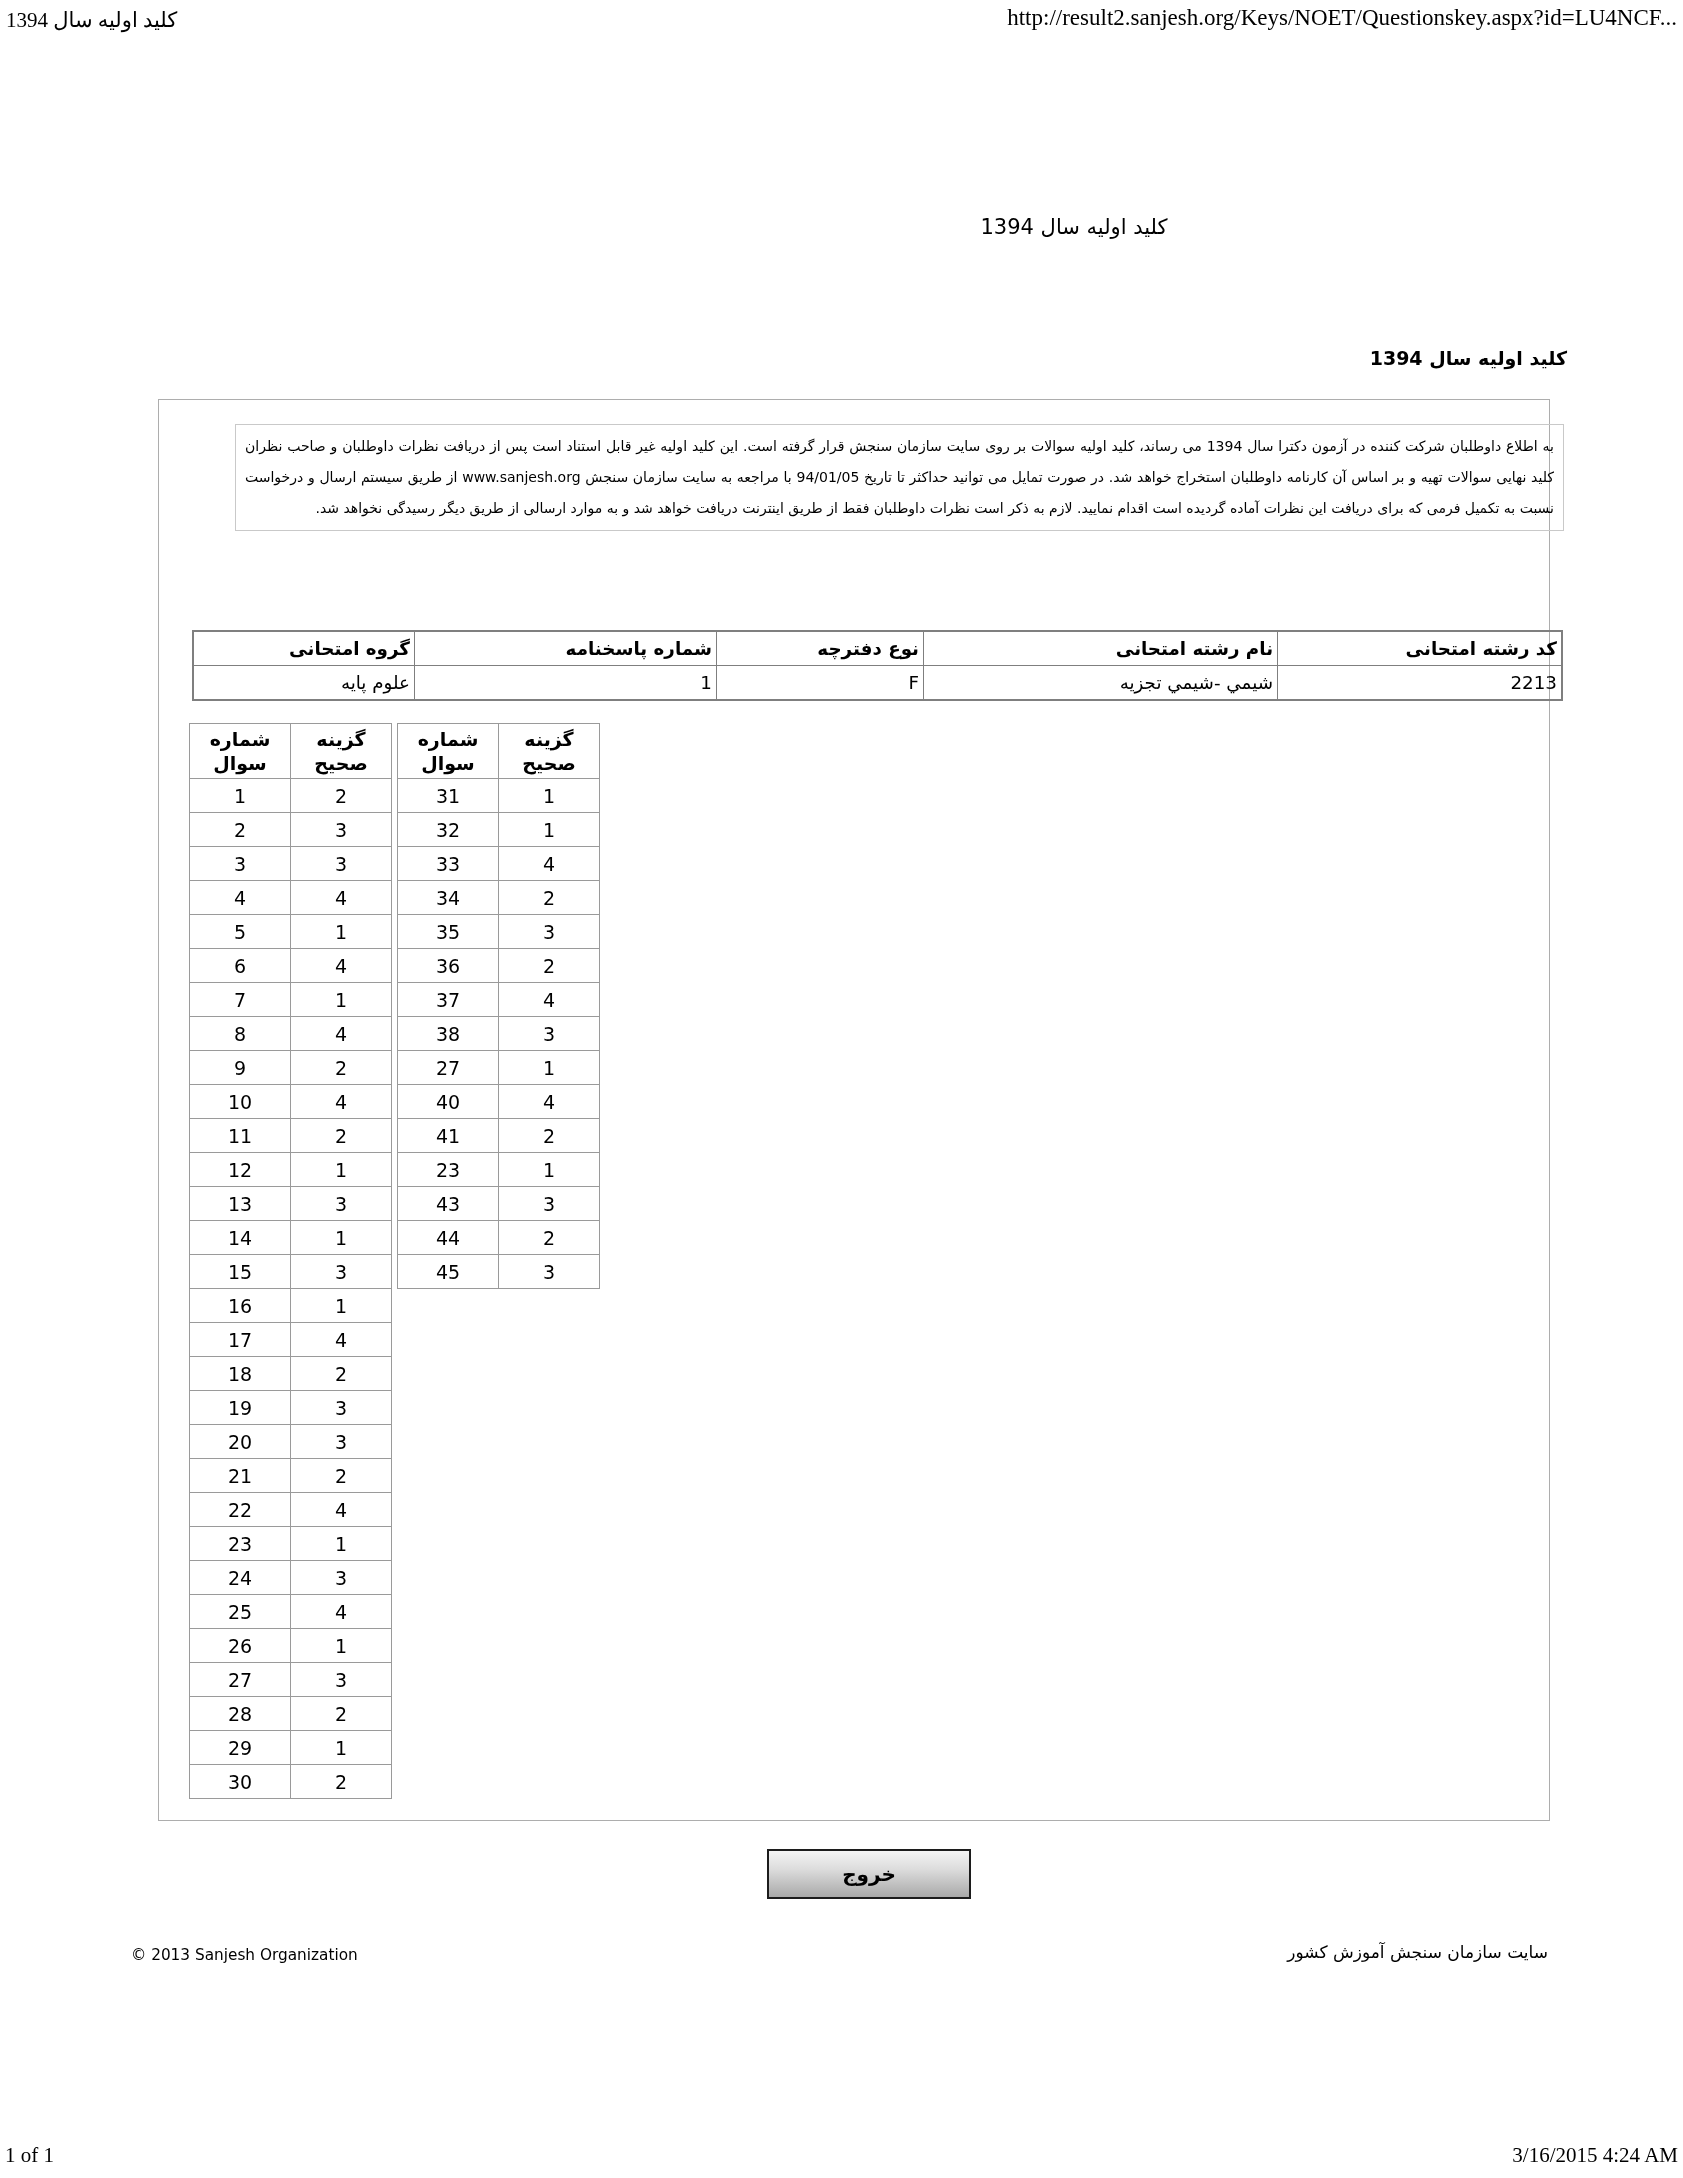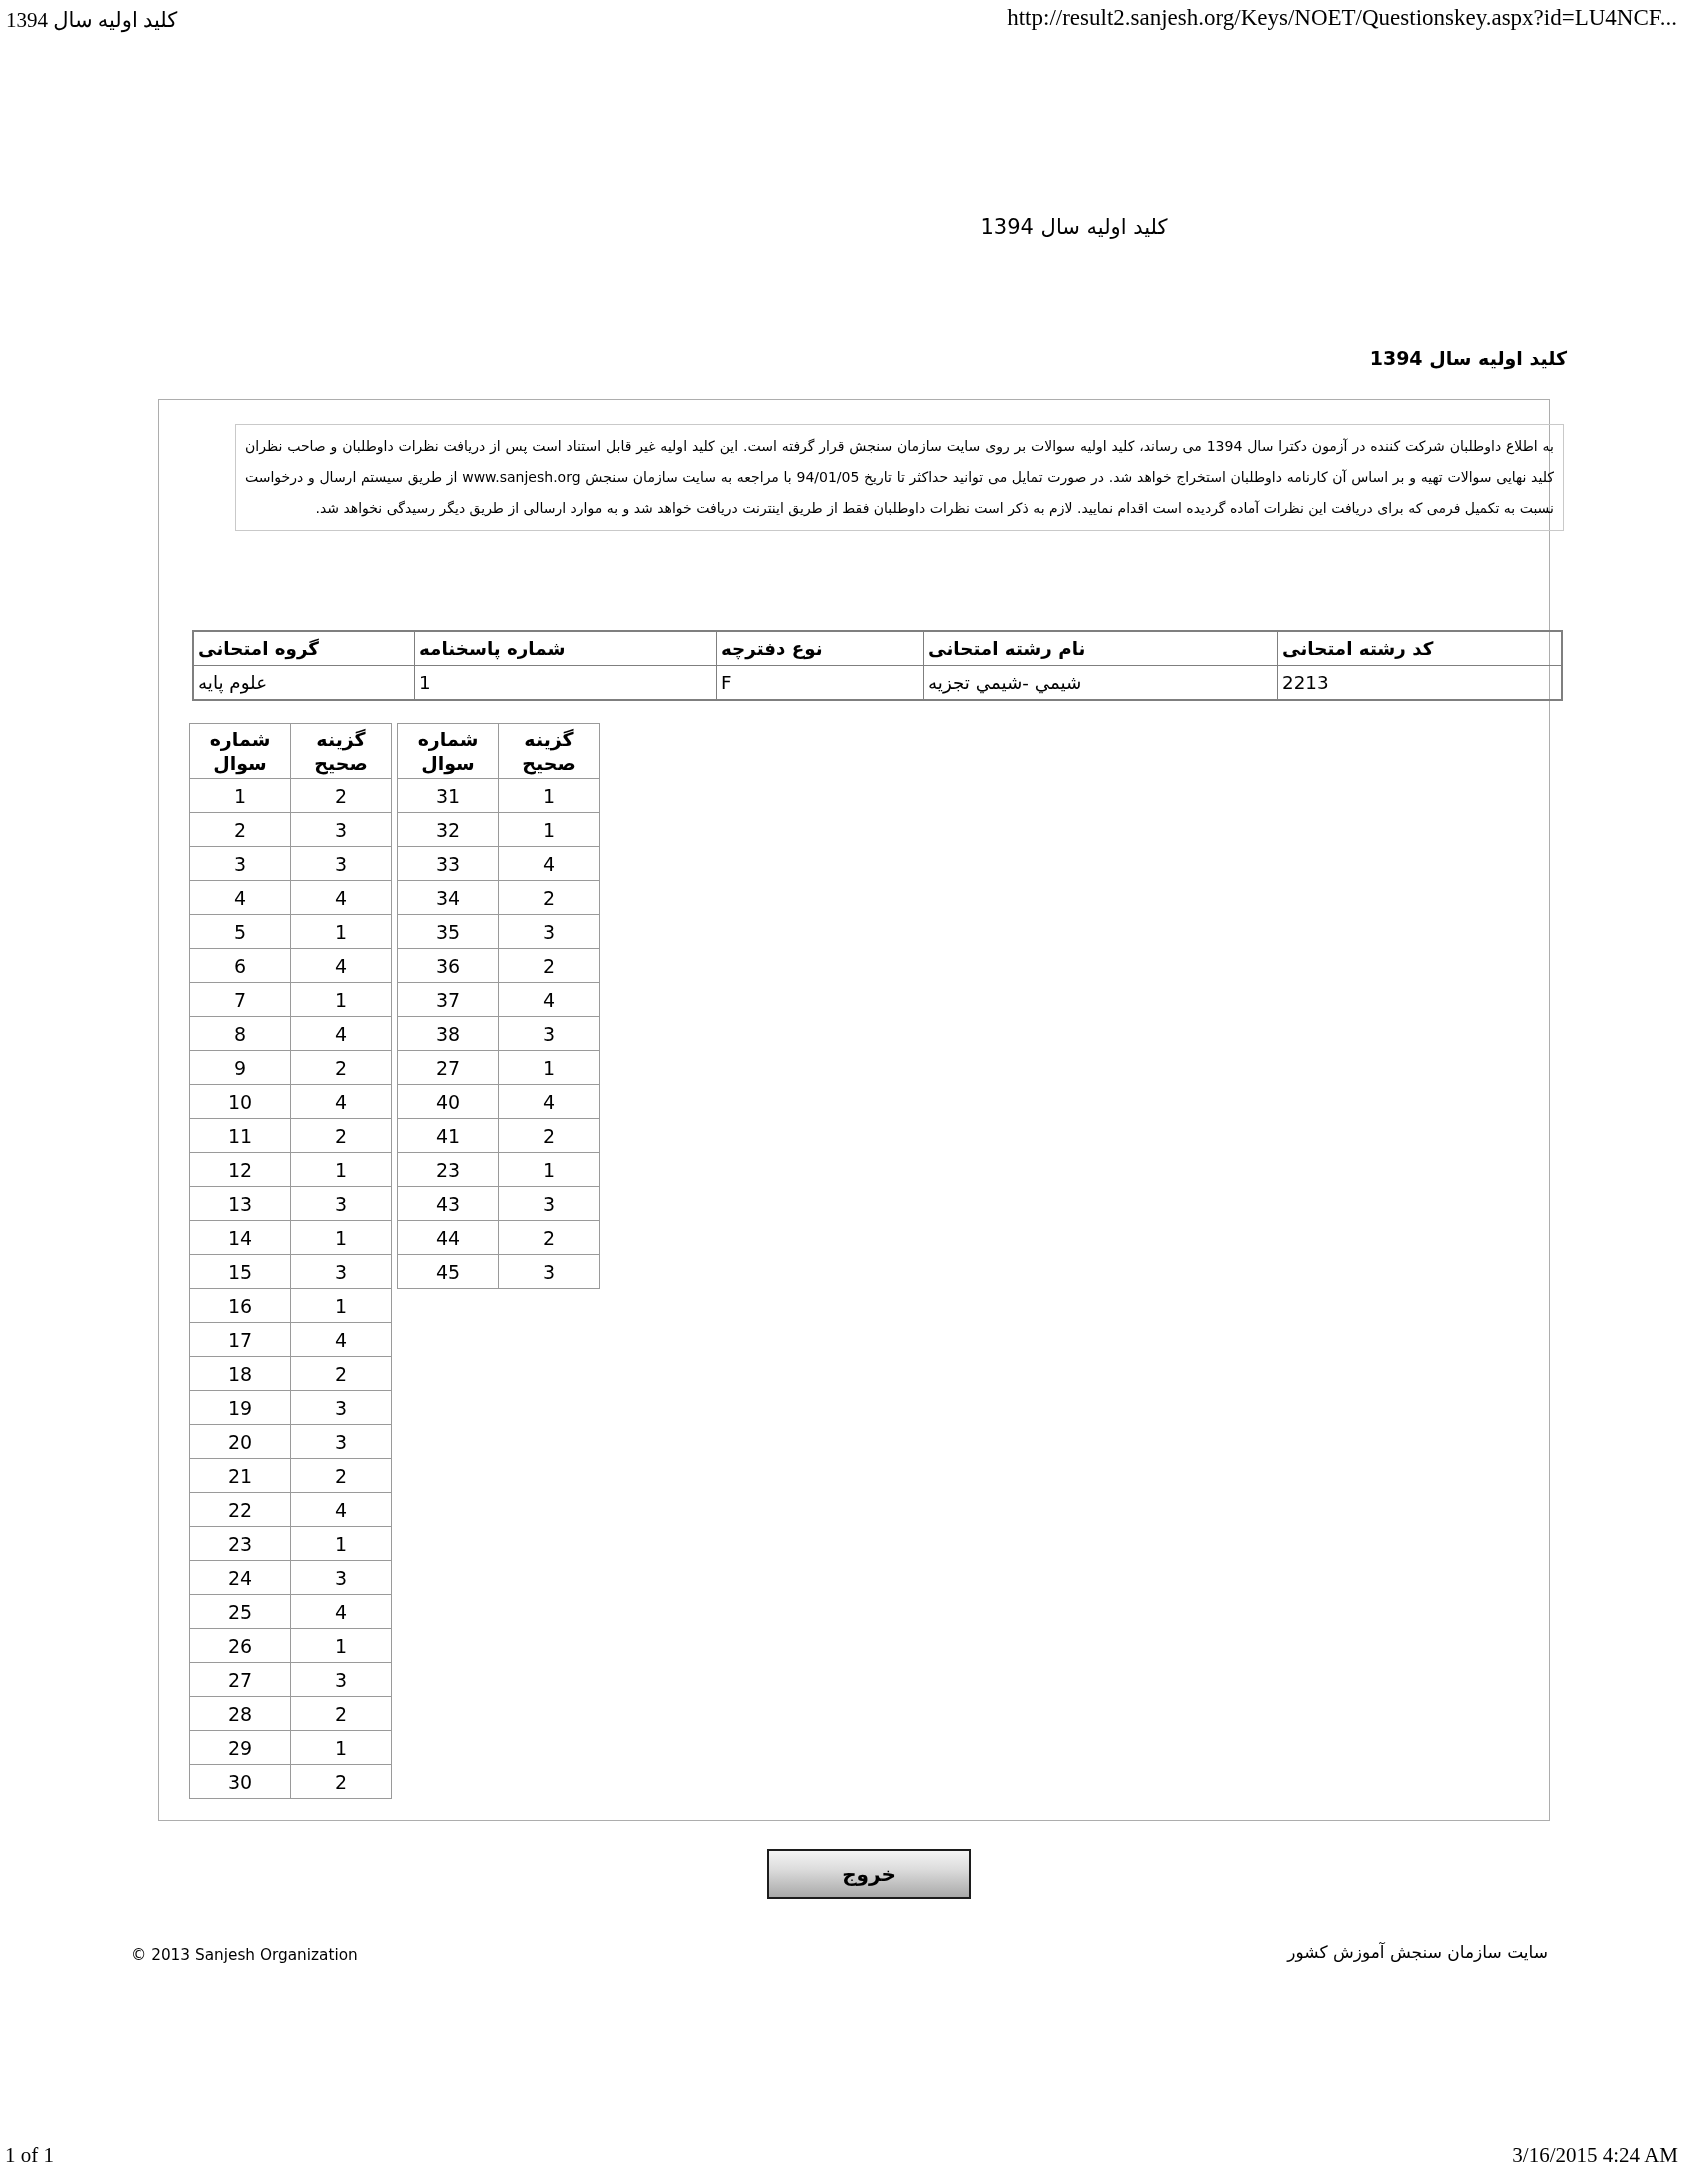--- a/index.html
+++ b/index.html
@@ -25,21 +25,21 @@
     position:absolute;left:32px;top:24px;width:1309px;
     border:1px solid #c9c9c9;padding:6px 9px;
     direction:rtl;text-align:justify;font-size:14px;line-height:31px;margin-left:44px;
   }
 
   
   .info-table{
     position:absolute;left:33px;top:230px;width:1327px;
     border-collapse:collapse;direction:rtl;table-layout:fixed;font-size:18.3px;
   }
-  .info-table th,.info-table td{border:1px solid #7f7f7f;height:33px;text-align:left;padding:0 4px;}
+  .info-table th,.info-table td{border:1px solid #7f7f7f;height:33px;text-align:right;padding:0 4px;}
   .info-table th{font-weight:bold;}
   .info-table{border:2px solid #7f7f7f;}
   .ic0{width:275px;} .ic1{width:345px;} .ic2{width:198px;margin-top:16px;} .ic3{width:293px;} .ic4{width:212px;}
 
   
   .anskey{
     position:absolute;border-collapse:collapse;direction:ltr;
     font-size:19px;table-layout:fixed;background:#fff;border-radius:12px;
   }
   .anskey th,.anskey td{border:1px solid #9a9a9a;text-align:center;padding:0;}

